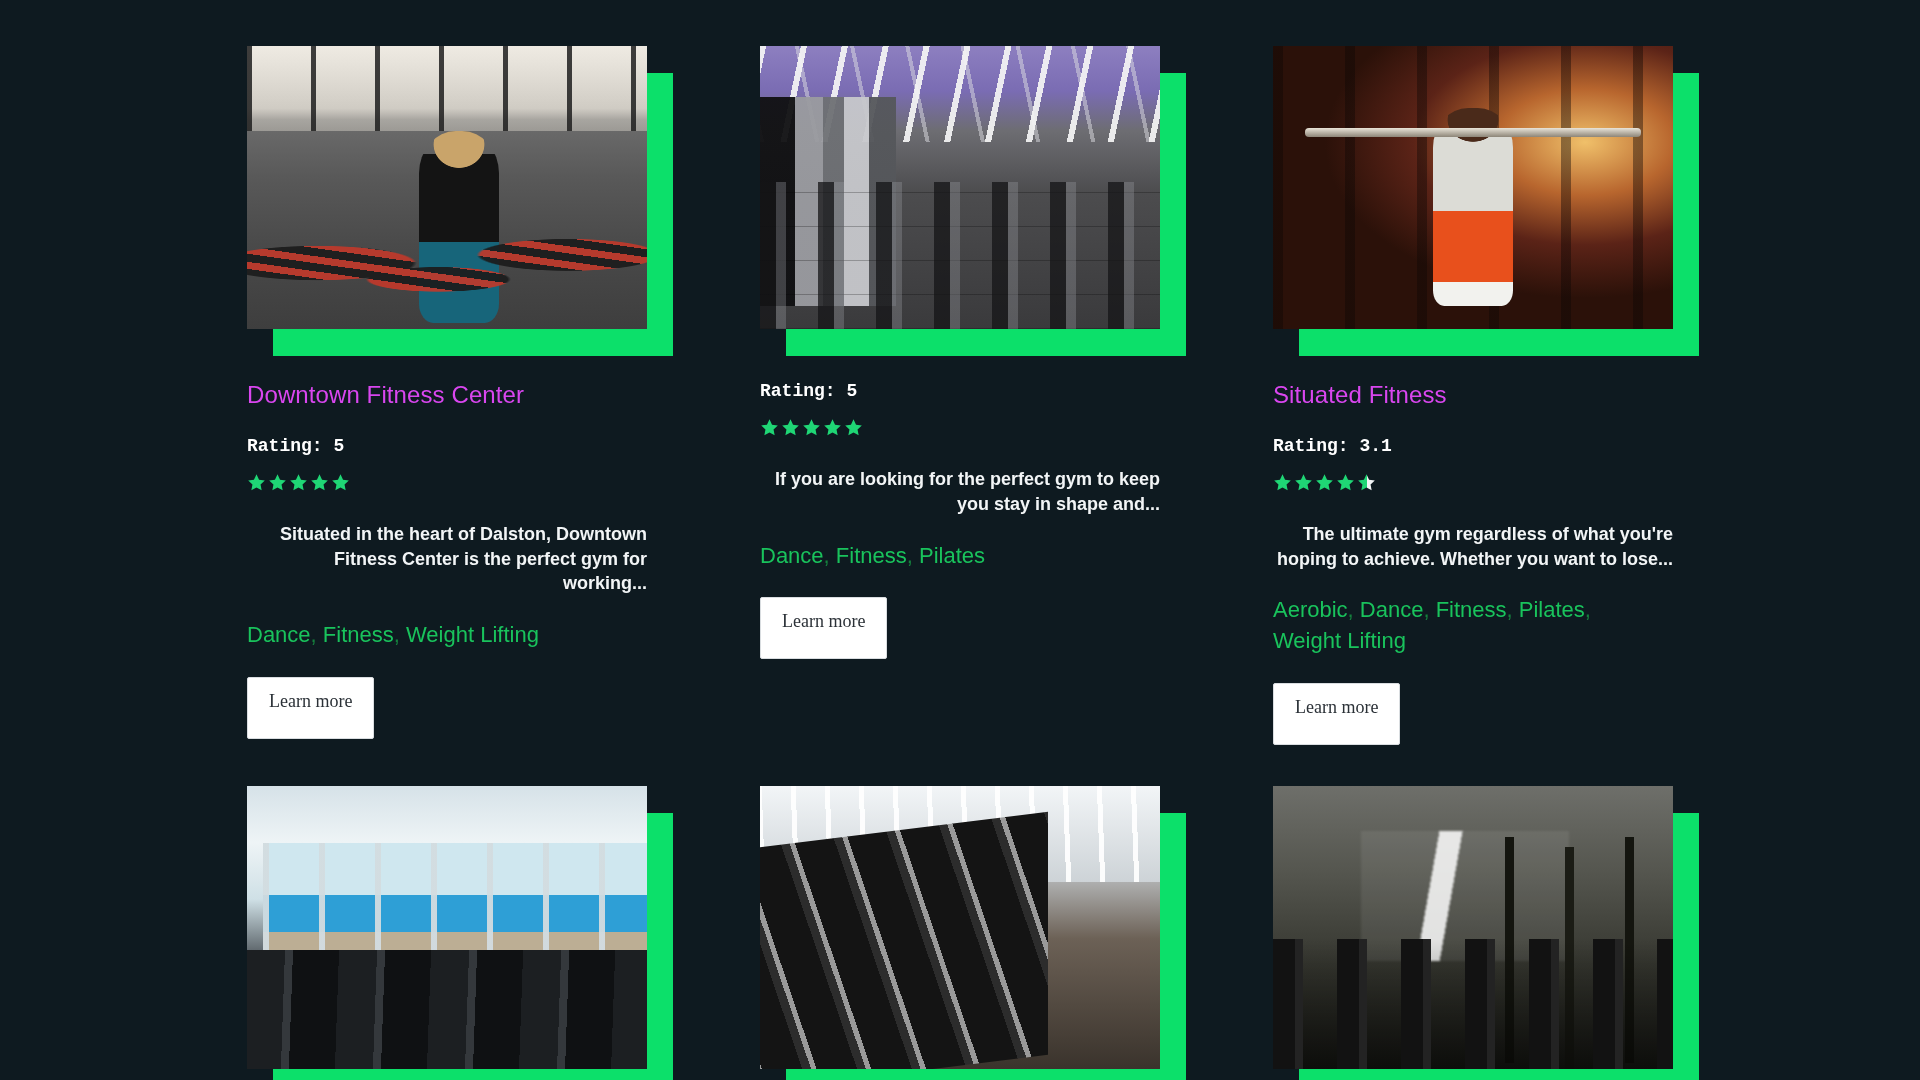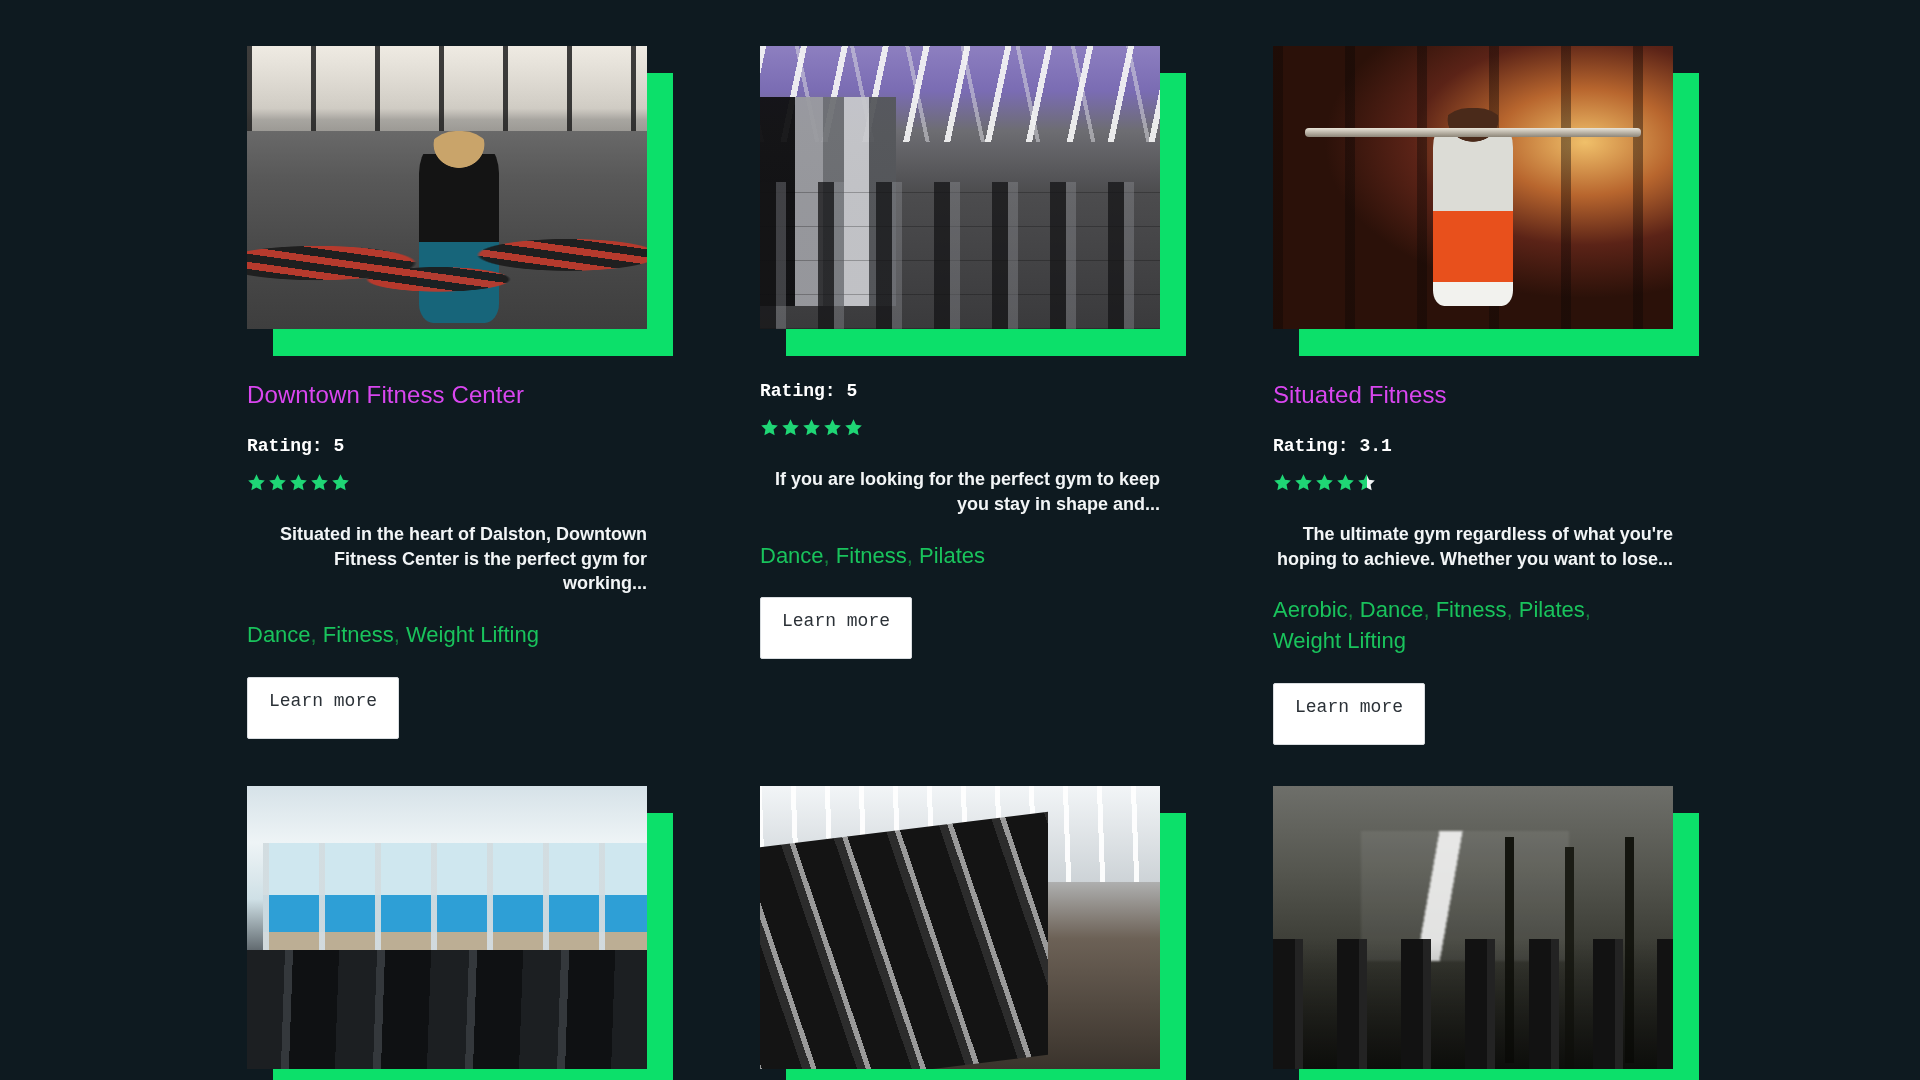--- a/index.html
+++ b/index.html
@@ -266,21 +266,21 @@
     max-width: 360px;
   }
   .card-tags .sep { color: #15803d; }
 
   .learn-more {
     display: inline-block;
     background: #ffffff;
     color: #2b3137;
     border: 1px solid #d9dde0;
     border-radius: 2px;
-    font-family: Liberation Mono, monospace;
+    font-family: Liberation Serif, serif;
     font-size: 18px;
     line-height: 1;
     padding: 14px 21px 28px 21px;
     cursor: pointer;
   }
 </style>
 </head>
 <body>
 
 <div class="page">

